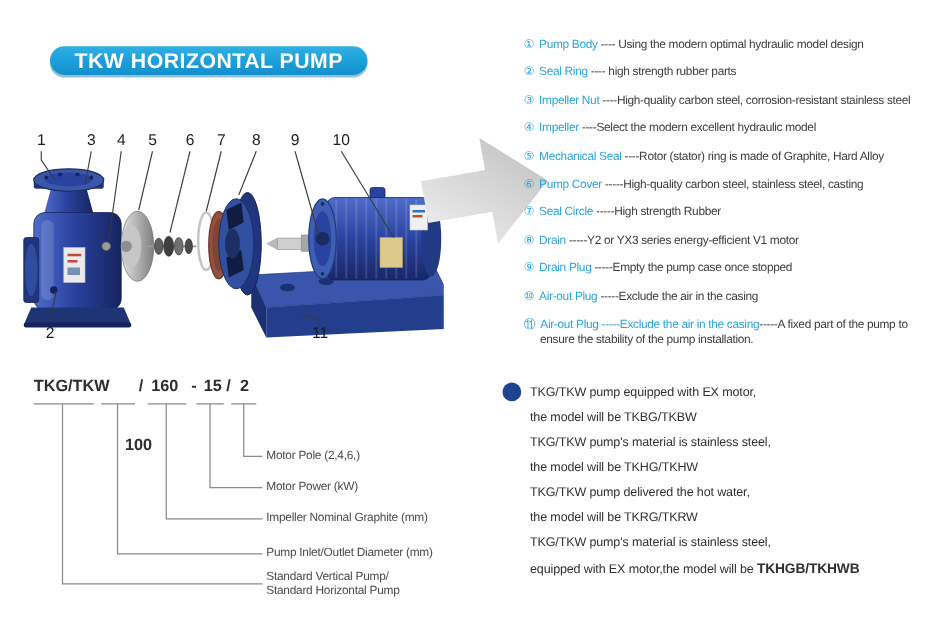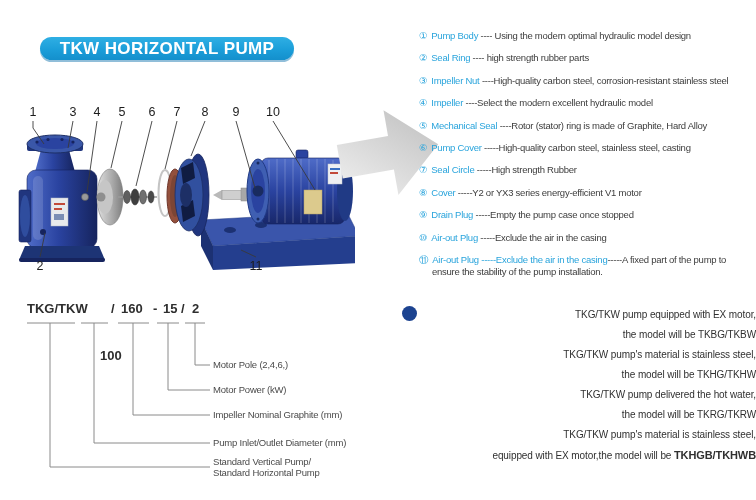--- a/index.html
+++ b/index.html
@@ -24,21 +24,21 @@
   .pnum{color:#29a4dc;margin-right:4px;}
   .pname{color:#29a4dc;}
   .pdesc{color:#3c3c3c;}
 
   
   .seg{font-size:13px;font-weight:bold;color:#2e2e2e;}
   .treelabel{font-size:9.5px;color:#4a4a4a;letter-spacing:-0.2px;white-space:nowrap;}
 
   
   .bullet{left:402px;top:306px;width:15px;height:15px;border-radius:50%;background:#1c4390;}
-  .notes{left:424px;top:305px;width:332px;font-size:10px;letter-spacing:-0.1px;color:#303030;text-align:right;}
+  .notes{left:424px;top:305px;width:332px;font-size:10px;letter-spacing:-0.1px;color:#303030;}
   .notes .nline{height:20px;line-height:20px;white-space:nowrap;}
   .nbold{font-weight:bold;font-size:11px;}
 </style>
 </head>
 <body>
 
 <div id="page">
 
   <div class="abs banner">
     <span>TKW HORIZONTAL PUMP</span>
@@ -189,21 +189,21 @@
   </svg>
 
   <div class="abs parts">
     <div class="part-item"><span class="pnum">①</span><span class="pname">Pump Body</span><span class="pdesc"> ---- Using the modern optimal hydraulic model design</span></div>
     <div class="part-item"><span class="pnum">②</span><span class="pname">Seal Ring</span><span class="pdesc"> ---- high strength rubber parts</span></div>
     <div class="part-item"><span class="pnum">③</span><span class="pname">Impeller Nut</span><span class="pdesc"> ----High-quality carbon steel, corrosion-resistant stainless steel</span></div>
     <div class="part-item"><span class="pnum">④</span><span class="pname">Impeller</span><span class="pdesc"> ----Select the modern excellent hydraulic model</span></div>
     <div class="part-item"><span class="pnum">⑤</span><span class="pname">Mechanical Seal</span><span class="pdesc"> ----Rotor (stator) ring is made of Graphite, Hard Alloy</span></div>
     <div class="part-item"><span class="pnum">⑥</span><span class="pname">Pump Cover</span><span class="pdesc"> -----High-quality carbon steel, stainless steel, casting</span></div>
     <div class="part-item"><span class="pnum">⑦</span><span class="pname">Seal Circle</span><span class="pdesc"> -----High strength Rubber</span></div>
-    <div class="part-item"><span class="pnum">⑧</span><span class="pname">Cover</span><span class="pdesc"> -----Y2 or YX3 series energy-efficient V1 motor</span></div>
+    <div class="part-item"><span class="pnum">⑧</span><span class="pname">Drain</span><span class="pdesc"> -----Y2 or YX3 series energy-efficient V1 motor</span></div>
     <div class="part-item"><span class="pnum">⑨</span><span class="pname">Drain Plug</span><span class="pdesc"> -----Empty the pump case once stopped</span></div>
     <div class="part-item"><span class="pnum">⑩</span><span class="pname">Air-out Plug</span><span class="pdesc"> -----Exclude the air in the casing</span></div>
     <div class="part-item"><span class="pnum">⑪</span><span class="pname">Air-out Plug -----Exclude the air in the casing</span><span class="pdesc">-----A fixed part of the pump to ensure the stability of the pump installation.</span></div>
   </div>
 
   <span class="abs seg" style="left:27px;top:301px;">TKG/TKW</span>
   <span class="abs seg" style="left:100px;top:301px;margin-top:47px;">100</span>
   <span class="abs seg" style="left:111px;top:301px;">/</span>
   <span class="abs seg" style="left:121px;top:301px;">160</span>
   <span class="abs seg" style="left:153px;top:301px;">-</span>

